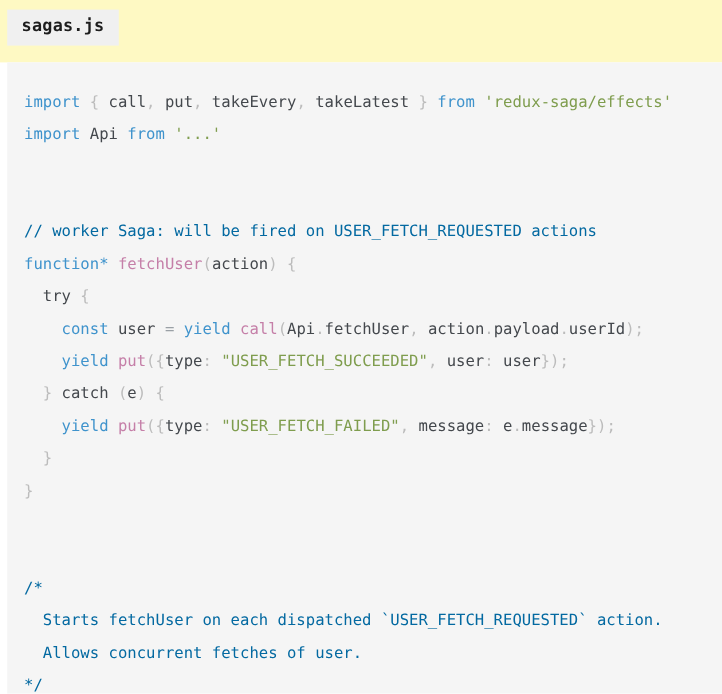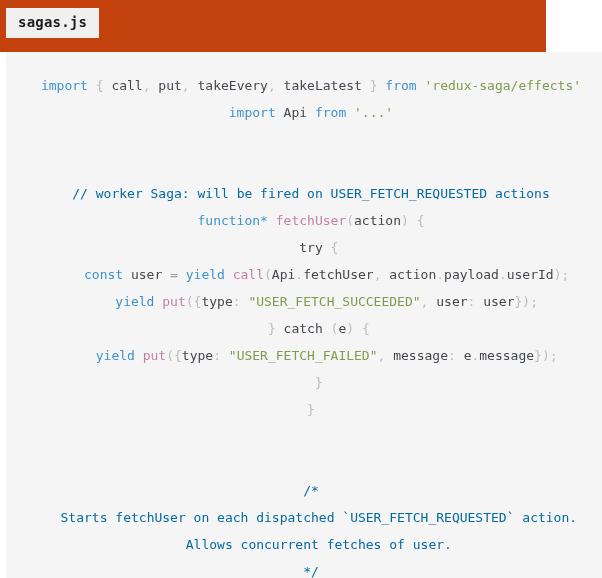--- a/index.html
+++ b/index.html
@@ -18,23 +18,23 @@
     position: relative;
     width: 602px;
     height: 578px;
     background: #ffffff;
   }
 
   
   .tabbar {
     position: absolute;
     left: 0; top: 0;
-    width: 546px;
+    width: 602px;
     height: 52px;
-    background: #c2410c;
+    background: #fef9c3;
   }
   .tab {
     position: absolute;
     left: 6px;
     top: 8px;
     padding: 6px 12px 7px 12px;
     background: #f0f0f0;
     color: #1d1d1d;
     font-family: "DejaVu Sans Mono", monospace;
     font-size: 14px;
@@ -59,21 +59,20 @@
     margin: 0;
     font-family: "DejaVu Sans Mono", monospace;
     font-size: 13px;
     line-height: 27px;
   }
   .line {
     height: 27px;
     padding-left: 14px;
     white-space: pre;
     color: #44484d;
-    text-align: center;
   }
 
   
   .t-kw   { color: #3f93cc; }
   .t-fn   { color: #c57fa8; }
   .t-str  { color: #7f9d4e; }
   .t-com  { color: #0369a1; }
   .t-pun  { color: #bcbcbc; }
   .t-pln  { color: #44484d; }
   .t-op   { color: #9aa0a6; }

